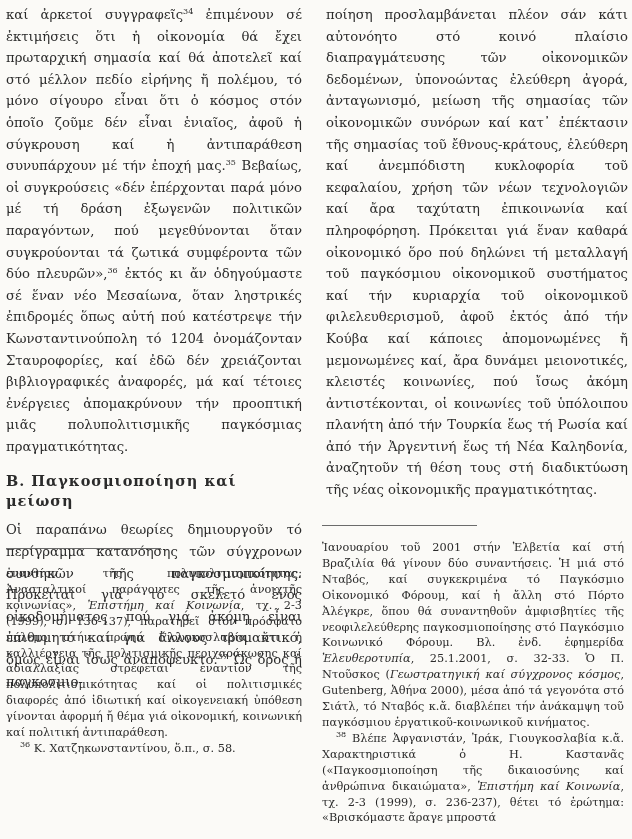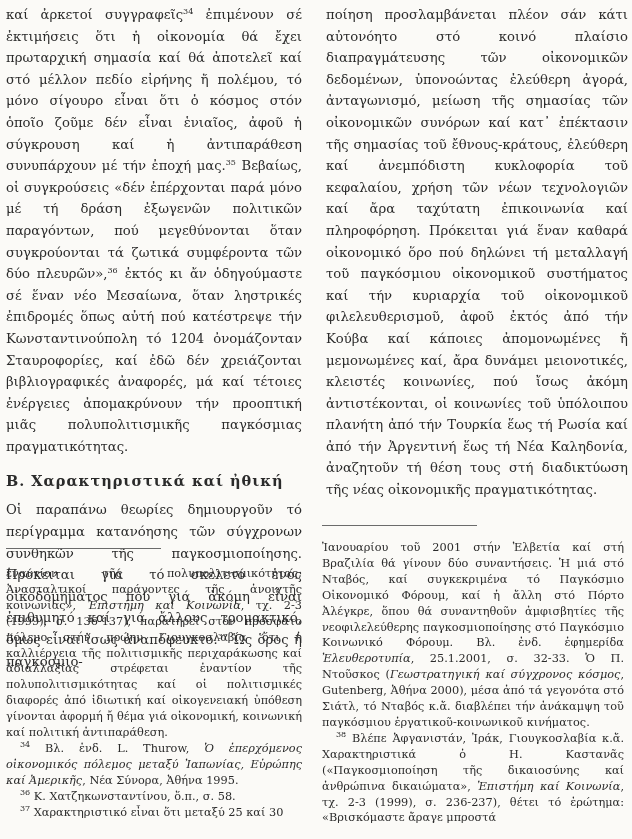--- a/index.html
+++ b/index.html
@@ -44,32 +44,30 @@
   em { font-style: italic; }
 </style>
 </head>
 <body>
 
 <div class="page">
 
   <div class="col left main">
     <p><span>καί ἀρκετοί συγγραφεῖς</span><sup>34</sup><span> ἐπιμένουν σέ ἐκτιμήσεις ὅτι ἡ οἰκονομία θά ἔχει πρωταρχική σημασία καί θά ἀποτελεῖ καί στό μέλλον πεδίο εἰρήνης ἤ πολέμου, τό μόνο σίγουρο εἶναι ὅτι ὁ κόσμος στόν ὁποῖο ζοῦμε δέν εἶναι ἑνιαῖος, ἀφοῦ ἡ σύγκρουση καί ἡ ἀντιπαράθεση συνυπάρχουν μέ τήν ἐποχή μας.</span><sup>35</sup><span> Βεβαίως, οἱ συγκρούσεις «δέν ἐπέρχονται παρά μόνο μέ τή δράση ἐξωγενῶν πολιτικῶν παραγόντων, πού μεγεθύνονται ὅταν συγκρούονται τά ζωτικά συμφέροντα τῶν δύο πλευρῶν»,</span><sup>36</sup><span> ἐκτός κι ἄν ὁδηγούμαστε σέ ἕναν νέο Μεσαίωνα, ὅταν ληστρικές ἐπιδρομές ὅπως αὐτή πού κατέστρεψε τήν Κωνσταντινούπολη τό 1204 ὀνομάζονταν Σταυροφορίες, καί ἐδῶ δέν χρειάζονται βιβλιογραφικές ἀναφορές, μά καί τέτοιες ἐνέργειες ἀπομακρύνουν τήν προοπτική μιᾶς πολυπολιτισμικῆς παγκόσμιας πραγματικότητας.</span></p>
 
-    <div class="heading">Β. Χαρακτηριστικά καί ἠθική</div>
+    <div class="heading">Β. Παγκοσμιοποίηση καί μείωση</div>
 
     <p><span>Οἱ παραπάνω θεωρίες δημιουργοῦν τό περίγραμμα κατανόησης τῶν σύγχρονων συνθηκῶν τῆς παγκοσμιοποίησης. Πρόκειται γιά τό σκελετό ἑνός οἰκοδομήματος πού γιά ἀκόμη εἶναι ἐπιθυμητό καί γιά ἄλλους τρομακτικό, ὅμως εἶναι ἴσως ἀναπόφευκτο.</span><sup>37</sup><span> Ὡς ὅρος ἡ παγκοσμιο-</span></p>
   </div>
 
   <div class="sep" style="left:6px; top:548px;"></div>
 
   <div class="notes" style="left:6px; top:566px;">
     <p><span>ἐναντίον τῆς πολυπολιτισμικότητας; Ἀνασταλτικοί παράγοντες τῆς ἀνοιχτῆς κοινωνίας», </span><em>Ἐπιστήμη καί Κοινωνία</em><span>, τχ. 2-3 (1999), σ. 136-137), παρατηρεῖ στόν πρόσφατο πόλεμο στήν πρώην Γιουγκοσλαβία ὅτι ἡ καλλιέργεια τῆς πολιτισμικῆς περιχαράκωσης καί ἀδιαλλαξίας στρέφεται ἐναντίον τῆς πολυπολιτισμικότητας καί οἱ πολιτισμικές διαφορές ἀπό ἰδιωτική καί οἰκογενειακή ὑπόθεση γίνονται ἀφορμή ἤ θέμα γιά οἰκονομική, κοινωνική καί πολιτική ἀντιπαράθεση.</span></p>
-    <p class="fn"><sup>34</sup><span> Βλ. ἐνδ. L. Thurow, </span><em>Ὁ ἐπερχόμενος οἰκονομικός πόλεμος μεταξύ Ἰαπωνίας, Εὐρώπης καί Ἀμερικῆς</em><span>, Νέα Σύνορα, Ἀθήνα 1995.</span></p>
     <p class="fn"><sup>36</sup><span> Κ. Χατζηκωνσταντίνου, ὅ.π., σ. 58.</span></p>
-    <p class="fn"><sup>37</sup><span> Χαρακτηριστικό εἶναι ὅτι μεταξύ 25 καί 30</span></p>
   </div>
 
   <div class="col right main">
     <p>ποίηση προσλαμβάνεται πλέον σάν κάτι αὐτονόητο στό κοινό πλαίσιο διαπραγμάτευσης τῶν οἰκονομικῶν δεδομένων, ὑπονοώντας ἐλεύθερη ἀγορά, ἀνταγωνισμό, μείωση τῆς σημασίας τῶν οἰκονομικῶν συνόρων καί κατ᾽ ἐπέκτασιν τῆς σημασίας τοῦ ἔθνους-κράτους, ἐλεύθερη καί ἀνεμπόδιστη κυκλοφορία τοῦ κεφαλαίου, χρήση τῶν νέων τεχνολογιῶν καί ἄρα ταχύτατη ἐπικοινωνία καί πληροφόρηση. Πρόκειται γιά ἕναν καθαρά οἰκονομικό ὅρο πού δηλώνει τή μεταλλαγή τοῦ παγκόσμιου οἰκονομικοῦ συστήματος καί τήν κυριαρχία τοῦ οἰκονομικοῦ φιλελευθερισμοῦ, ἀφοῦ ἐκτός ἀπό τήν Κούβα καί κάποιες ἀπομονωμένες ἤ μεμονωμένες καί, ἄρα δυνάμει μειονοτικές, κλειστές κοινωνίες, πού ἴσως ἀκόμη ἀντιστέκονται, οἱ κοινωνίες τοῦ ὑπόλοιπου πλανήτη ἀπό τήν Τουρκία ἕως τή Ρωσία καί ἀπό τήν Ἀργεντινή ἕως τή Νέα Καληδονία, ἀναζητοῦν τή θέση τους στή διαδικτύωση τῆς νέας οἰκονομικῆς πραγματικότητας.</p>
   </div>
 
   <div class="sep" style="left:322px; top:525px;"></div>
 
   <div class="notes" style="left:322px; top:540px; width:302px;">
     <p><span>Ἰανουαρίου τοῦ 2001 στήν Ἑλβετία καί στή Βραζιλία θά γίνουν δύο συναντήσεις. Ἡ μιά στό Νταβός, καί συγκεκριμένα τό Παγκόσμιο Οἰκονομικό Φόρουμ, καί ἡ ἄλλη στό Πόρτο Ἀλέγκρε, ὅπου θά συναντηθοῦν ἀμφισβητίες τῆς νεοφιλελεύθερης παγκοσμιοποίησης στό Παγκόσμιο Κοινωνικό Φόρουμ. Βλ. ἐνδ. ἐφημερίδα </span><em>Ἐλευθεροτυπία</em><span>, 25.1.2001, σ. 32-33. Ὁ Π. Ντοῦσκος (</span><em>Γεωστρατηγική καί σύγχρονος κόσμος</em><span>, Gutenberg, Ἀθήνα 2000), μέσα ἀπό τά γεγονότα στό Σιάτλ, τό Νταβός κ.ἄ. διαβλέπει τήν ἀνάκαμψη τοῦ παγκόσμιου ἐργατικοῦ-κοινωνικοῦ κινήματος.</span></p>

